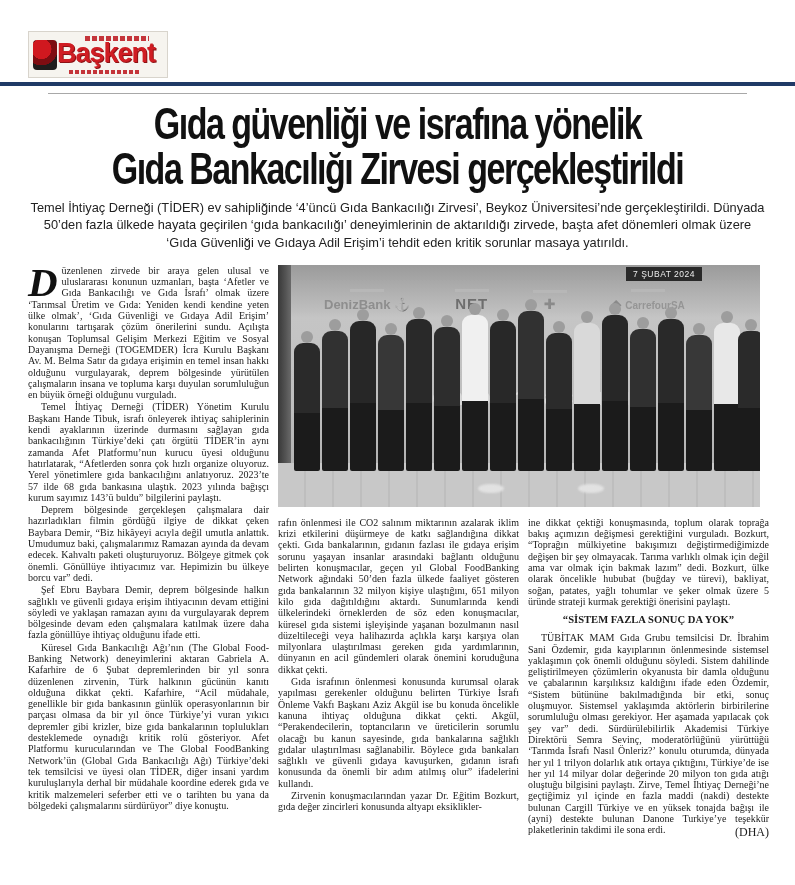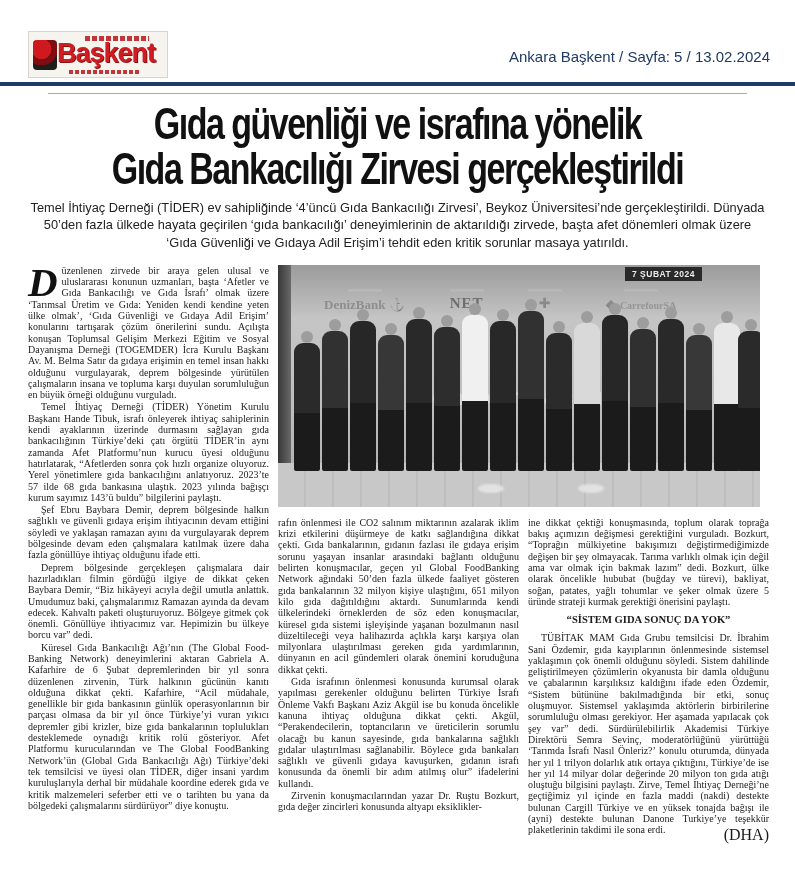--- a/index.html
+++ b/index.html
@@ -31,32 +31,32 @@
         font-size:12.8px;line-height:1.36;color:#222;}
   
   .body-wrap{position:relative;display:flex;gap:9px;padding:4px 26px 0 28px;box-sizing:border-box;}
   .col{width:241px;font-size:10px;line-height:1.13;text-align:justify;}
   .col p{margin:0 0 1px 0;text-indent:13px;}
   .col p.noindent{text-indent:0;}
   .subhead{font-weight:bold;text-align:center;font-size:10.6px;margin:7px 0 6px 0;text-indent:0 !important;}
   .dropcap{float:left;font-size:41px;line-height:30px;padding:2px 4px 0 0;font-style:italic;
            font-weight:bold;color:#111;}
   .col.offset{padding-top:252px;}
-  .credit-line{text-align:right;margin-top:-11px;font-size:16px;}
+  .credit-line{text-align:right;margin-top:-11px;font-size:12px;}
   
   .photo{position:absolute;left:278px;top:4px;width:482px;height:242px;overflow:hidden;
          background:linear-gradient(180deg,#9a9a9a 0%,#c2c2c2 22%,#bcbcbc 60%,#b4b2ae 80%);
          filter:grayscale(1) contrast(1.04);}
   .pillar{position:absolute;left:0;top:0;width:13px;height:100%;
           background:linear-gradient(90deg,#3a3a3a,#6a6a6a);}
   .date-badge{position:absolute;right:58px;top:2px;background:#2c2c2c;color:#e8e8e8;
-              font-family:"Liberation Sans",sans-serif;font-weight:bold;font-size:8.5px;
+              font-family:"Liberation Sans",sans-serif;font-weight:normal;font-size:8.5px;
               padding:2px 7px;letter-spacing:.5px;}
   .sponsor-row{position:absolute;left:46px;top:24px;right:14px;display:flex;align-items:center;
-               gap:44px;color:#858585;font-family:Liberation Serif, serif;}
+               gap:44px;color:#858585;font-family:Liberation Sans, sans-serif;}
   .sponsor{display:flex;flex-direction:column;align-items:center;}
   .sponsor .cap{width:34px;height:3px;background:#b5b5b5;margin-bottom:3px;}
   .sp-deniz{font-weight:bold;font-size:13px;color:#8d8d8d;}
   .sp-anchor{font-size:13px;color:#8d8d8d;margin-left:4px;}
   .sp-net{font-weight:bold;font-size:15px;color:#6f6f6f;letter-spacing:1px;}
   .sp-plus{font-size:14px;color:#8a8a8a;}
   .sp-carrefour{font-weight:bold;font-size:10px;color:#949494;}
   .backdrop-text{position:absolute;left:0;right:0;top:118px;text-align:center;
                  font-family:"Liberation Sans",sans-serif;font-weight:bold;font-size:24px;
                  color:rgba(235,240,244,0.5);letter-spacing:3px;}
@@ -73,21 +73,20 @@
 
 <div class="page">
 
   <div class="masthead">
     <div class="logo-box">
       <div class="logo-emblem"></div>
       <div class="logo-tagline"></div>
       <div class="logo-text">Başkent</div>
       <div class="logo-substrip"></div>
     </div>
-    <div class="page-info">Ankara Başkent / Sayfa: 5 / 13.02.2024</div>
   </div>
   <div class="navy-rule"></div>
   <div class="gray-rule"></div>
 
   <div class="headline">
     <div>Gıda güvenliği ve israfına yönelik</div>
     <div>Gıda Bankacılığı Zirvesi gerçekleştirildi</div>
   </div>
 
   <div class="lead">Temel İhtiyaç Derneği (TİDER) ev sahipliğinde ‘4’üncü Gıda Bankacılığı Zirvesi’, Beykoz Üniversitesi’nde gerçekleştirildi. Dünyada 50’den fazla ülkede hayata geçirilen ‘gıda bankacılığı’ deneyimlerinin de aktarıldığı zirvede, başta afet dönemleri olmak üzere ‘Gıda Güvenliği ve Gıdaya Adil Erişim’i tehdit eden kritik sorunlar masaya yatırıldı.</div>
@@ -187,32 +186,32 @@
           <div class="person" style="left: 460px;">
             <div class="head" style="background: rgb(156, 156, 156);"></div>
             <div class="torso" style="width: 26px; height: 140px; background: linear-gradient(rgb(45, 45, 45) 0px, rgb(45, 45, 45) 55%, rgb(31, 31, 31) 55%);"></div>
           </div>
         </div>
     </div>
 
     <div class="col">
       <p class="noindent"><span class="dropcap">D</span><span>üzenlenen zirvede bir araya gelen ulusal ve uluslararası konunun uzmanları, başta ‘Afetler ve Gıda Bankacılığı ve Gıda İsrafı’ olmak üzere ‘Tarımsal Üretim ve Gıda: Yeniden kendi kendine yeten ülke olmak’, ‘Gıda Güvenliği ve Gıdaya Adil Erişim’ konularını tartışarak çözüm önerilerini sundu. Açılışta konuşan Toplumsal Gelişim Merkezi Eğitim ve Sosyal Dayanışma Derneği (TOGEMDER) İcra Kurulu Başkanı Av. M. Belma Satır da gıdaya erişimin en temel insan hakkı olduğunu vurgulayarak, deprem bölgesinde yürütülen çalışmaların insana ve topluma karşı duyulan sorumluluğun en büyük örneği olduğunu vurguladı.</span></p>
       <p>Temel İhtiyaç Derneği (TİDER) Yönetim Kurulu Başkanı Hande Tibuk, israfı önleyerek ihtiyaç sahiplerinin kendi ayaklarının üzerinde durmasını sağlayan gıda bankacılığının Türkiye’deki çatı örgütü TİDER’in aynı zamanda Afet Platformu’nun kurucu üyesi olduğunu hatırlatarak, “Afetlerden sonra çok hızlı organize oluyoruz. Yerel yönetimlere gıda bankacılığını anlatıyoruz. 2023’te 57 ilde 68 gıda bankasına ulaştık. 2023 yılında bağışçı kurum sayımız 143’ü buldu” bilgilerini paylaştı.</p>
+      <p>Deprem bölgesinde gerçekleşen çalışmalara dair hazırladıkları filmin gördüğü ilgiye de dikkat çeken Baybara Demir, “Biz hikâyeyi acıyla değil umutla anlattık. Umudumuz baki, çalışmalarımız Ramazan ayında da devam edecek. Kahvaltı paketi oluşturuyoruz. Bölgeye gitmek çok önemli. Gönüllüye ihtiyacımız var. Hepimizin bu ülkeye borcu var” dedi.</p>
       <p>Şef Ebru Baybara Demir, deprem bölgesinde halkın sağlıklı ve güvenli gıdaya erişim ihtiyacının devam ettiğini söyledi ve yaklaşan ramazan ayını da vurgulayarak deprem bölgesinde devam eden çalışmalara katılmak üzere daha fazla gönüllüye ihtiyaç olduğunu ifade etti.</p>
-      <p>Deprem bölgesinde gerçekleşen çalışmalara dair hazırladıkları filmin gördüğü ilgiye de dikkat çeken Baybara Demir, “Biz hikâyeyi acıyla değil umutla anlattık. Umudumuz baki, çalışmalarımız Ramazan ayında da devam edecek. Kahvaltı paketi oluşturuyoruz. Bölgeye gitmek çok önemli. Gönüllüye ihtiyacımız var. Hepimizin bu ülkeye borcu var” dedi.</p>
       <p>Küresel Gıda Bankacılığı Ağı’nın (The Global Food-Banking Network) deneyimlerini aktaran Gabriela A. Kafarhire de 6 Şubat depremlerinden bir yıl sonra düzenlenen zirvenin, Türk halkının gücünün kanıtı olduğuna dikkat çekti. Kafarhire, “Acil müdahale, genellikle bir gıda bankasının günlük operasyonlarının bir parçası olmasa da bir yıl önce Türkiye’yi vuran yıkıcı depremler gibi krizler, bize gıda bankalarının toplulukları desteklemede oynadığı kritik rolü gösteriyor. Afet Platformu kurucularından ve The Global FoodBanking Network’ün (Global Gıda Bankacılığı Ağı) Türkiye’deki tek temsilcisi ve üyesi olan TİDER, diğer insani yardım kuruluşlarıyla derhal bir müdahale koordine ederek gıda ve kritik malzemeleri seferber etti ve o tarihten bu yana da bölgedeki çalışmalarını sürdürüyor” diye konuştu.</p>
     </div>
 
     <div class="col offset">
       <p class="noindent">rafın önlenmesi ile CO2 salınım miktarının azalarak iklim krizi etkilerini düşürmeye de katkı sağlandığına dikkat çekti. Gıda bankalarının, gıdanın fazlası ile gıdaya erişim sorunu yaşayan insanlar arasındaki bağlantı olduğunu belirten konuşmacılar, geçen yıl Global FoodBanking Network ağındaki 50’den fazla ülkede faaliyet gösteren gıda bankalarının 32 milyon kişiye ulaştığını, 651 milyon kilo gıda dağıtıldığını aktardı. Sunumlarında kendi ülkelerindeki örneklerden de söz eden konuşmacılar, küresel gıda sistemi işleyişinde yaşanan bozulmanın nasıl düzeltileceği veya halihazırda açlıkla karşı karşıya olan milyonlara ulaştırılması gereken gıda yardımlarının, dünyanın en acil gündemleri olarak önemini koruduğuna dikkat çekti.</p>
       <p>Gıda israfının önlenmesi konusunda kurumsal olarak yapılması gerekenler olduğunu belirten Türkiye İsrafı Önleme Vakfı Başkanı Aziz Akgül ise bu konuda öncelikle kanuna ihtiyaç olduğuna dikkat çekti. Akgül, “Perakendecilerin, toptancıların ve üreticilerin sorumlu olacağı bu kanun sayesinde, gıda bankalarına sağlıklı gıdalar ulaştırılması sağlanabilir. Böylece gıda bankaları sağlıklı ve güvenli gıdaya kavuşurken, gıdanın israfı konusunda da önemli bir adım atılmış olur” ifadelerini kullandı.</p>
-      <p>Zirvenin konuşmacılarından yazar Dr. Ruştu Bozkurt, gıda değer zincirleri konusunda altyapı eksiklikler-</p>
+      <p>Zirvenin konuşmacılarından yazar Dr. Eğitim Bozkurt, gıda değer zincirleri konusunda altyapı eksiklikler-</p>
     </div>
 
     <div class="col offset">
       <p class="noindent">ine dikkat çektiği konuşmasında, toplum olarak toprağa bakış açımızın değişmesi gerektiğini vurguladı. Bozkurt, “Toprağın mülkiyetine bakışımızı değiştirmediğimizde değişen bir şey olmayacak. Tarıma varlıklı olmak için değil ama var olmak için bakmak lazım” dedi. Bozkurt, ülke olarak öncelikle hububat (buğday ve türevi), bakliyat, soğan, patates, yağlı tohumlar ve şeker olmak üzere 5 üründe strateji kurmak gerektiği önerisini paylaştı.</p>
-      <div class="subhead">“SİSTEM GIDA SONUÇ DA YOK”</div>
+      <div class="subhead">“SİSTEM FAZLA SONUÇ DA YOK”</div>
       <p>TÜBİTAK MAM Gıda Grubu temsilcisi Dr. İbrahim Sani Özdemir, gıda kayıplarının önlenmesinde sistemsel yaklaşımın çok önemli olduğunu söyledi. Sistem dahilinde geliştirilmeyen çözümlerin okyanusta bir damla olduğunu ve çabalarının karşılıksız kaldığını ifade eden Özdemir, “Sistem bütününe bakılmadığında bir etki, sonuç oluşmuyor. Sistemsel yaklaşımda aktörlerin birbirilerine sorumluluğu olması gerekiyor. Her aşamada yapılacak çok şey var” dedi. Sürdürülebilirlik Akademisi Türkiye Direktörü Semra Sevinç, moderatörlüğünü yürüttüğü ‘Tarımda İsrafı Nasıl Önleriz?’ konulu oturumda, dünyada her yıl 1 trilyon dolarlık atık ortaya çıktığını, Türkiye’de ise her yıl 14 milyar dolar değerinde 20 milyon ton gıda atığı oluştuğu bilgisini paylaştı. Zirve, Temel İhtiyaç Derneği’ne geçtiğimiz yıl içinde en fazla maddi (nakdi) destekte bulunan Cargill Türkiye ve en yüksek tonajda bağışı ile (ayni) destekte bulunan Danone Turkiye’ye teşekkür plaketlerinin takdimi ile sona erdi.</p>
       <div class="credit-line">(DHA)</div>
     </div>
 
   </div>
 </div>
 
 </body></html>

